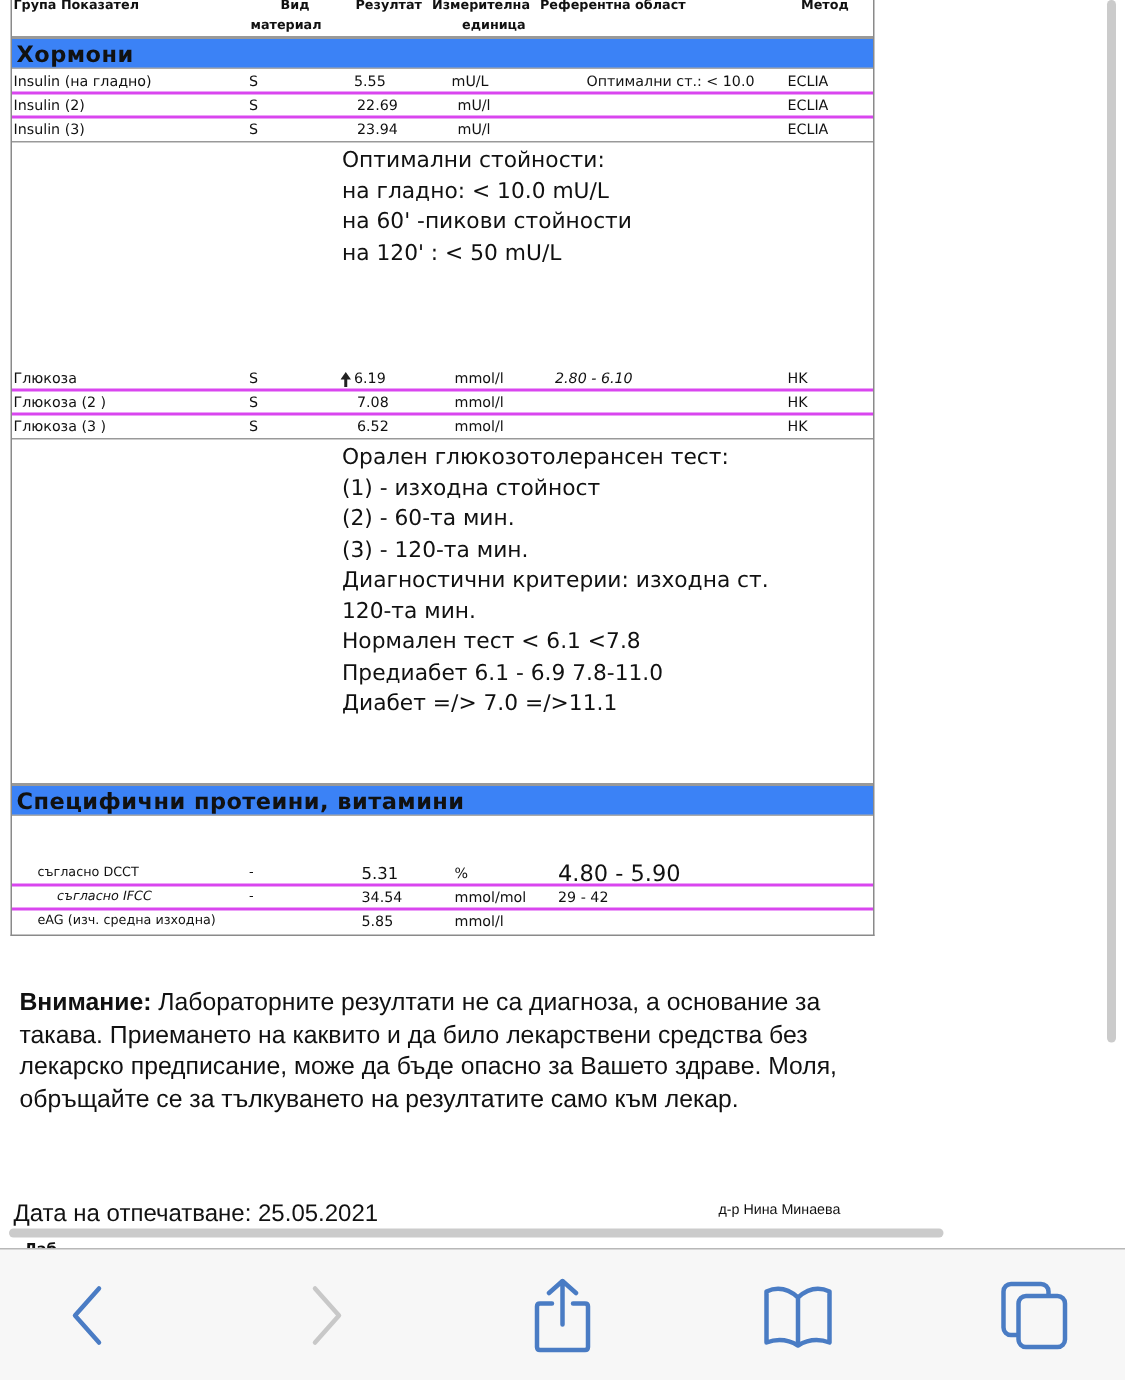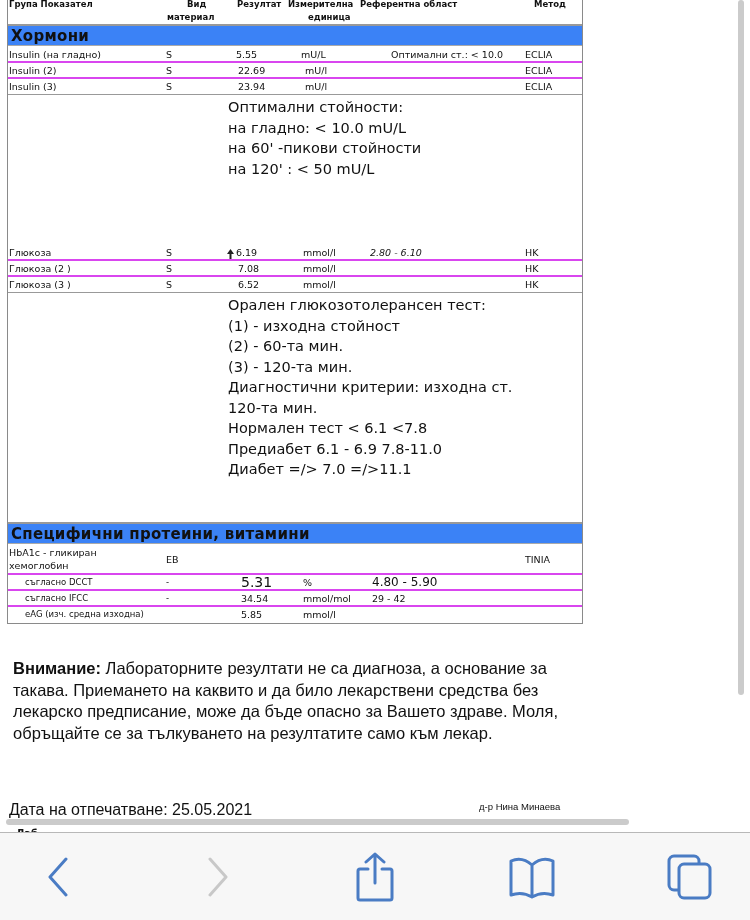--- a/index.html
+++ b/index.html
@@ -100,35 +100,29 @@
 (3) - 120-та мин.
 Диагностични критерии: изходна ст.
 120-та мин.
 Нормален тест &lt; 6.1 &lt;7.8
 Предиабет 6.1 - 6.9 7.8-11.0
 Диабет =/&gt; 7.0 =/&gt;11.1</div>
 
     <div class="section" style="top:522px;">
       <span>Специфични протеини, витамини</span>
     </div>
-    <div class="row" style="top:545px;height:30px;">
-      <span style="left:1px;top:0;">HbA1c - гликиран</span>
-      <span style="left:1px;top:13px;">хемоглобин</span>
-      <span style="left:158px;top:7px;">EB</span>
-      <span style="left:517px;top:7px;">TINIA</span>
-    </div>
     <div class="row" style="top:575px;font-size:8.5px;">
       <span style="left:17px;">съгласно DCCT</span>
       <span style="left:158px;">-</span>
-      <span style="left:233px;font-size:14px;">5.31</span>
+      <span style="left:233px;font-size:11px;">5.31</span>
       <span style="left:295px;font-size:9.5px;">%</span>
-      <span style="left:364px;font-size:12px;">4.80 - 5.90</span>
+      <span style="left:364px;font-size:15px;">4.80 - 5.90</span>
     </div>
     <div class="row" style="top:591px;font-size:8.5px;">
-      <span style="left:17px;">съгласно IFCC</span>
+      <span style="left:30px;font-style:italic;">съгласно IFCC</span>
       <span style="left:158px;">-</span>
       <span style="left:233px;font-size:9.5px;">34.54</span>
       <span style="left:295px;font-size:9.5px;">mmol/mol</span>
       <span style="left:364px;font-size:9.5px;">29 - 42</span>
     </div>
     <div class="row" style="top:607px;font-size:8.5px;border-bottom:none;">
       <span style="left:17px;">eAG (изч. средна изходна)</span>
       <span style="left:233px;font-size:9.5px;">5.85</span>
       <span style="left:295px;font-size:9.5px;">mmol/l</span>
     </div>

